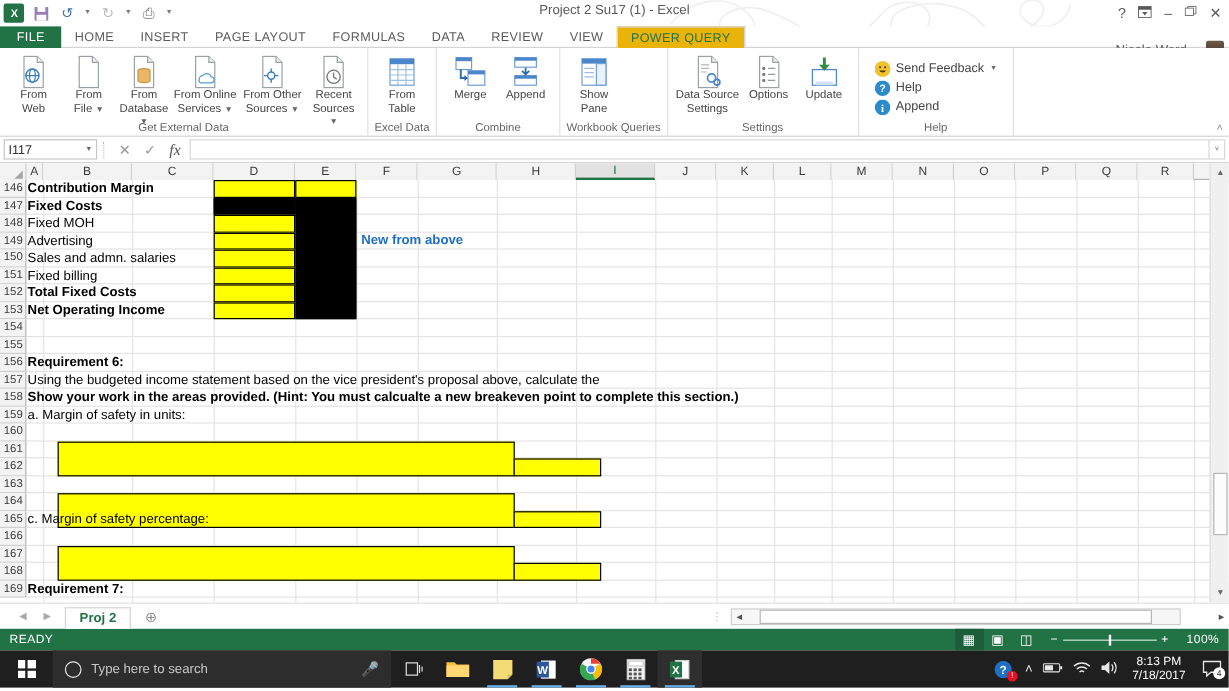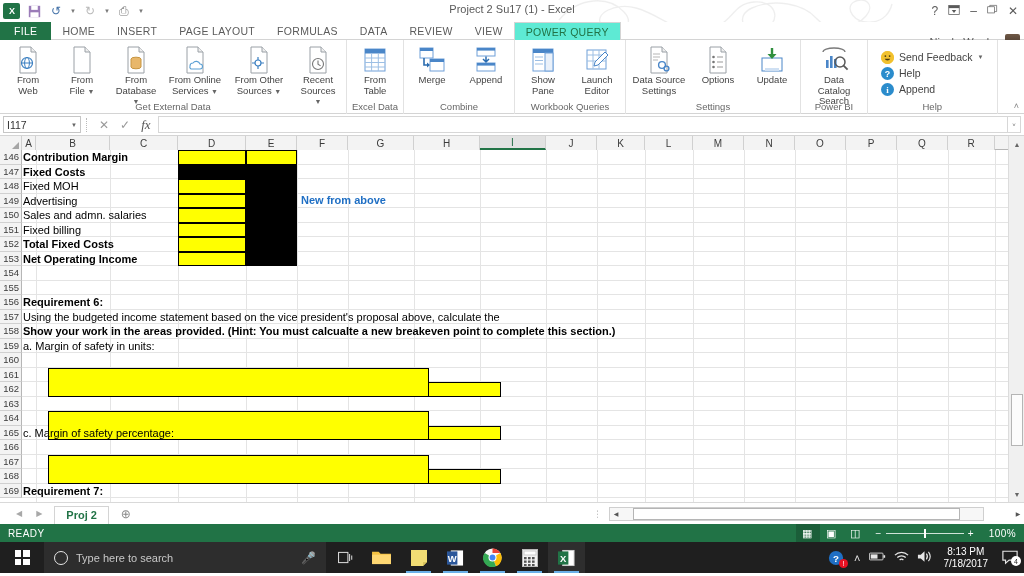--- a/index.html
+++ b/index.html
@@ -25,30 +25,30 @@
   .title-text { position:absolute; left:0; right:0; top:3px; text-align:center; font-size:11px; color:#5a5a5a; }
   .title-right { position:absolute; right:2px; top:0; height:22px; display:flex; align-items:center; gap:10px; padding-right:4px; color:#5a5a5a; }
   .title-right span { font-size:12px; cursor:default; }
   .deco { position:absolute; right:130px; top:-6px; width:340px; height:44px; opacity:.5; pointer-events:none;}
 
   
   .tabstrip { position:relative; height:18px; background:#fff; border-bottom:1px solid #d4d4d4; }
   .tabs { display:flex; align-items:flex-end; height:18px; }
   .tab { font-size:10.5px; letter-spacing:.3px; padding:2px 11px 3px; color:#5b5b5b; height:18px; line-height:14px; }
   .tab.file { background:#217346; color:#fff; font-weight:normal; padding:2px 14px 3px; }
-  .tab.active { color:#217346; background:#5eead4; border:1px solid #d4d4d4; border-bottom:1px solid #fff;
+  .tab.active { color:#217346; background:#eab308; border:1px solid #d4d4d4; border-bottom:1px solid #fff;
                 position:relative; top:1px; height:19px; }
   .user { position:absolute; right:4px; top:12px; display:flex; align-items:center; gap:5px; font-size:11px; color:#5b5b5b; }
   .avatar { width:15px; height:15px; background:linear-gradient(#6f5846,#3b2f27); border-radius:2px; }
 
   
   .ribbon { position:relative; height:74px; background:#fff; border-bottom:1px solid #d4d4d4; display:flex; }
   .group { position:relative; height:74px; display:flex; flex-direction:column; justify-content:space-between;
            padding:3px 5px 0; border-right:1px solid #e2e2e2; }
-  .group-items { display:flex; align-items:flex-start; height:56px;gap:8px; }
+  .group-items { display:flex; align-items:flex-start; height:56px; }
   .group-label { text-align:center; font-size:9.5px; color:#666; padding-bottom:2px; }
   .bigbtn { width:46px; display:flex; flex-direction:column; align-items:center; padding:2px 1px 0; cursor:default; }
   .bigbtn.wide { width:56px; }
   .bigbtn .glyph { height:30px; display:flex; align-items:center; justify-content:center; }
   .bigbtn .cap { font-size:9.5px; line-height:10.5px; text-align:center; color:#444; }
   .bigbtn .cap i { font-style:normal; font-size:7px; color:#666; }
   .helpgroup { display:flex; flex-direction:column; justify-content:center; gap:3px; padding:4px 8px 0; height:56px;}
   .helprow { display:flex; align-items:center; gap:5px; font-size:10.5px; color:#444; }
   .dot { width:13px; height:13px; border-radius:50%; display:inline-block; }
   .ribbon-collapse { position:absolute; right:5px; bottom:2px; font-size:9px; color:#888; }
@@ -334,30 +334,20 @@
           <span class="glyph">
             <svg width="26" height="28" viewBox="0 0 26 28">
                 <rect x="3" y="3" width="20" height="22" fill="#fff" stroke="#6f9fd8"></rect>
                 <rect x="3" y="3" width="20" height="4" fill="#4a86c8"></rect>
                 <rect x="15" y="7" width="8" height="18" fill="#eaf1fa" stroke="#6f9fd8"></rect>
                 <path d="M5 11 h8 M5 14.5 h8 M5 18 h8" stroke="#9dbfe4"></path>
               </svg>
           </span>
           <span class="cap"><span>Show</span><br><span>Pane</span></span>
         </div>
-        <div class="bigbtn">
-          <span class="glyph">
-            <svg width="26" height="28" viewBox="0 0 26 28">
-                <rect x="3" y="4" width="19" height="19" fill="#fff" stroke="#6f9fd8"></rect>
-                <path d="M3 9 h19 M9 4 v19 M15 4 v19 M3 15 h19" stroke="#9dbfe4"></path>
-                <path d="M21 6 l3 3 l-10 10 l-4 1 l1 -4 z" fill="#fff" stroke="#4a86c8"></path>
-              </svg>
-          </span>
-          <span class="cap"><span>Launch</span><br><span>Editor</span></span>
-        </div>
       </div>
       <div class="group-label">Workbook Queries</div>
     </div>
 
     <div class="group">
       <div class="group-items">
         <div class="bigbtn wide">
           <span class="glyph">
             <svg width="24" height="28" viewBox="0 0 24 28">
                 <path d="M4 1 h11 l5 5 v21 h-16 z" fill="#fff" stroke="#9aa0a6"></path>
@@ -390,38 +380,20 @@
                 <path d="M13 2 v9" stroke="#2f8f3e" stroke-width="2.4"></path>
                 <path d="M8.5 8 l4.5 5 l4.5 -5 z" fill="#2f8f3e"></path>
               </svg>
           </span>
           <span class="cap"><span>Update</span></span>
         </div>
       </div>
       <div class="group-label">Settings</div>
     </div>
 
-    <div class="group">
-      <div class="group-items">
-        <div class="bigbtn wide">
-          <span class="glyph">
-            <svg width="30" height="28" viewBox="0 0 30 28">
-                <path d="M4 6 a11 4 0 0 1 22 0" fill="none" stroke="#7a7a7a" stroke-width="1.3"></path>
-                <rect x="7" y="14" width="2.6" height="8" fill="#4a86c8"></rect>
-                <rect x="11" y="10" width="2.6" height="12" fill="#4a86c8"></rect>
-                <rect x="15" y="13" width="2.6" height="9" fill="#4a86c8"></rect>
-                <circle cx="21" cy="16" r="5" fill="none" stroke="#5a5a5a" stroke-width="1.5"></circle>
-                <path d="M24.6 19.6 l4 4" stroke="#5a5a5a" stroke-width="1.8"></path>
-              </svg>
-          </span>
-          <span class="cap"><span>Data Catalog</span><br><span>Search</span></span>
-        </div>
-      </div>
-      <div class="group-label">Power BI</div>
-    </div>
 
     <div class="group">
       <div class="helpgroup">
         <div class="helprow">
           <span class="dot" style="background:#f2c12e;position:relative">
             <svg width="13" height="13" viewBox="0 0 16 16">
                 <circle cx="8" cy="8" r="8" fill="#f2c12e"></circle>
                 <circle cx="5.4" cy="6.2" r="1.1" fill="#4a3a10"></circle>
                 <circle cx="10.6" cy="6.2" r="1.1" fill="#4a3a10"></circle>
                 <path d="M4.6 9.6 a3.6 3 0 0 0 6.8 0" fill="#4a3a10"></path>

